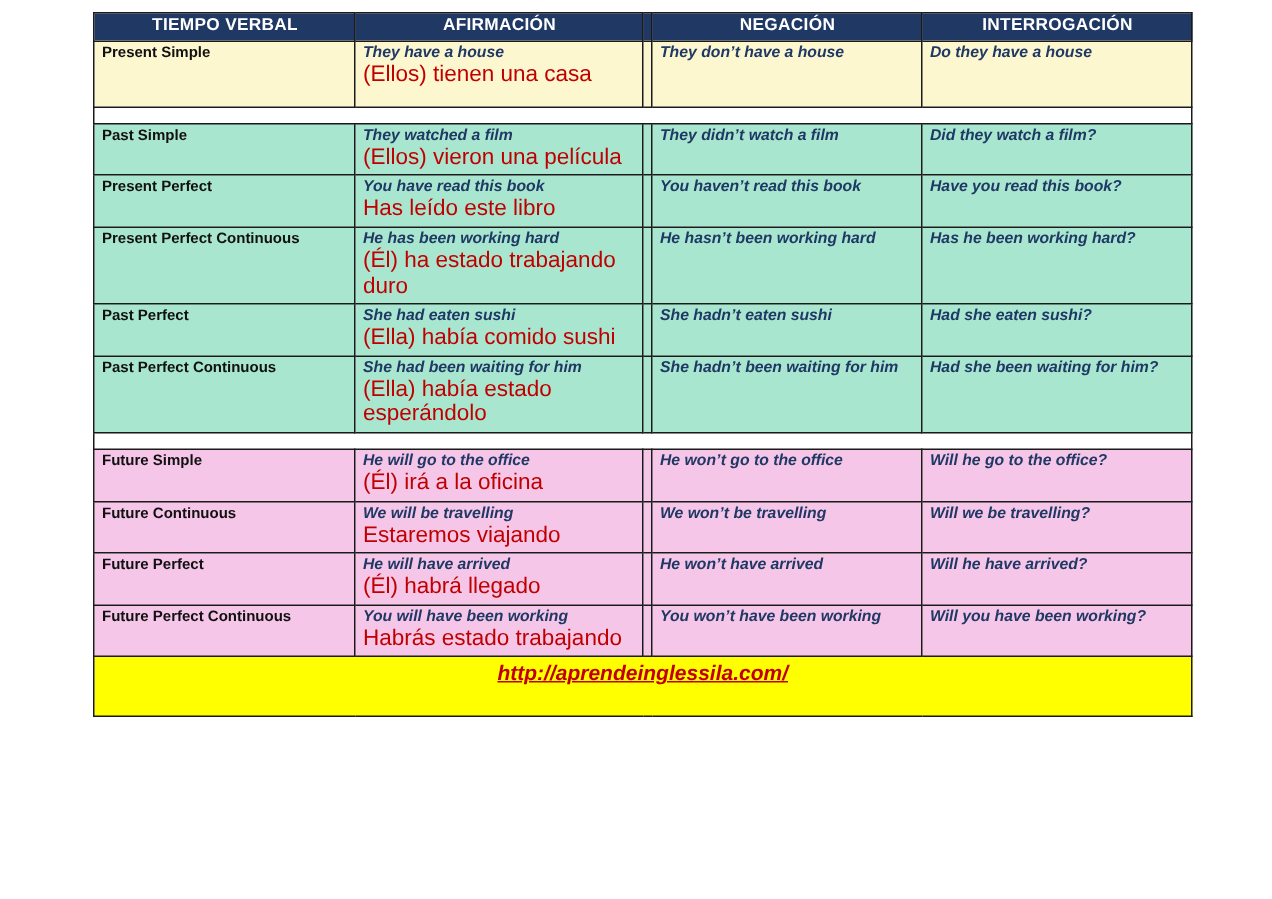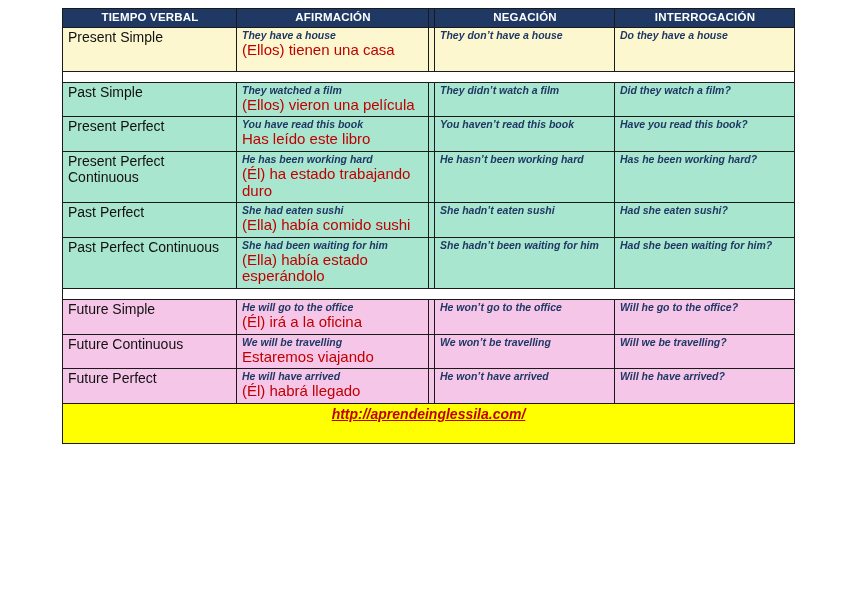--- a/index.html
+++ b/index.html
@@ -48,22 +48,22 @@
     padding: 3px 2px 4px;
     vertical-align: middle;
   }
   thead th.sep {
     width: 6px;
     border-left: 1px solid #1a1a1a;
     border-right: 1px solid #1a1a1a;
     padding: 0;
   }
   td.tense {
-    font-size: 14px;
-    font-weight: normal;
+    font-size: 10px;
+    font-weight: bold;
     color: #111111;
     font-style: normal;
   }
   td.cell {
     font-size: 10.5px;
     font-style: italic;
     color: #1f3864;
     font-weight: bold;
   }
   td.cell .es {
@@ -252,18 +252,32 @@
             <span class="es">(Él) habrá llegado</span>
           </td>
           <td style="padding: 0px;"></td>
           <td class="cell">
             <span class="en">He won’t have arrived</span>
           </td>
           <td class="cell">
             <span class="en">Will he have arrived?</span>
           </td>
         </tr>
+        <tr class="g-future">
+          <td class="tense">Future Perfect Continuous</td>
+          <td class="cell">
+            <span class="en">You will have been working</span>
+            <span class="es">Habrás estado trabajando</span>
+          </td>
+          <td style="padding: 0px;"></td>
+          <td class="cell">
+            <span class="en">You won’t have been working</span>
+          </td>
+          <td class="cell">
+            <span class="en">Will you have been working?</span>
+          </td>
+        </tr>
         <tr class="footer">
           <td colspan="5"><a href="#">http://aprendeinglessila.com/</a></td>
         </tr>
       </tbody>
   </table>
 </div>
 
 </body></html>

